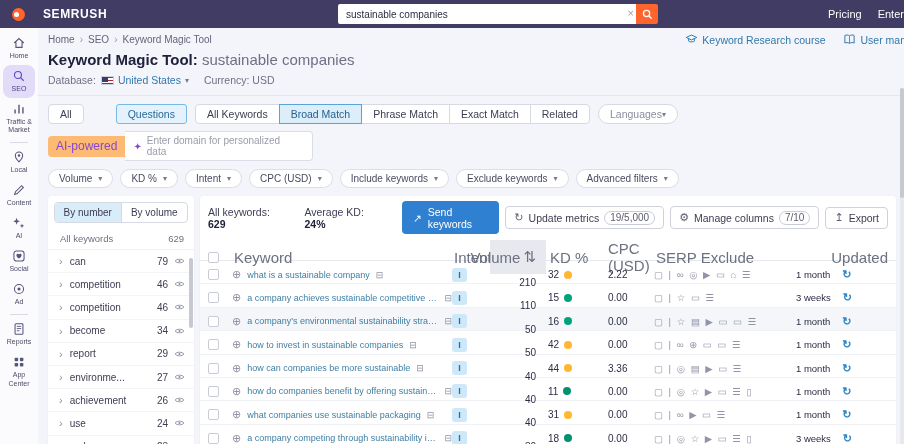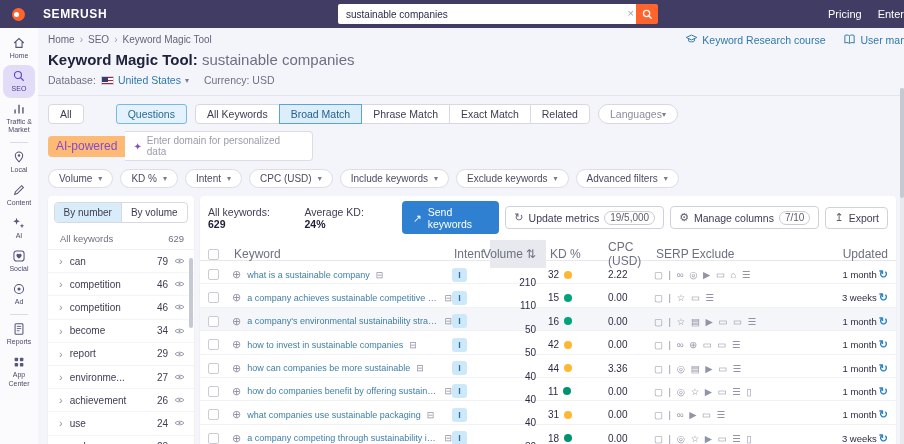--- a/index.html
+++ b/index.html
@@ -108,21 +108,21 @@
     font-size:10.5px; display:flex; align-items:center; gap:6px; cursor:pointer; }
   .btn-secondary { background:#fff; border:1px solid #cfd1db; border-radius:4px; padding:3.5px 8px;
     font-size:10.5px; color:#3c3d52; display:flex; align-items:center; gap:5px; cursor:pointer;
     white-space:nowrap; }
   .badge-pill { border:1px solid #c9ccd6; border-radius:8px; font-size:10px; padding:0.5px 5px;
     color:#5c5e6e; }
   .btn-ico { color:#5c5e6e; font-size:11px; }
 
   .tgrid { display:grid; grid-template-columns:24px minmax(0,1fr) 38px 56px 48px 60px 142px 92px;
     align-items:center; }
-  .thead { height:21px; font-size:12px; color:#6d7080; padding:0 8px; border-bottom:1px solid #e6e8ee; }
+  .thead { height:21px; font-size:15px; color:#6d7080; padding:0 8px; border-bottom:1px solid #e6e8ee; }
   .th { padding-left:2px; }
   .th-volume { background:#e7e9ee; height:100%; display:flex; align-items:center;
     justify-content:flex-end; padding-right:10px; gap:3px; }
   .th-updated { text-align:right; }
   .trow { height:23.4px; padding:0 8px; font-size:10px; border-bottom:1px solid #f1f2f6; }
   .trow.hl { background:#f5f6f9; }
   .checkbox { width:11px; height:11px; border:1px solid #c9ccd6; border-radius:2px; background:#fff;
     cursor:pointer; }
   .kw-cell { display:flex; align-items:center; gap:6px; min-width:0; }
   .kw-plus { color:#9092a4; font-size:11px; cursor:pointer; flex-shrink:0; }
@@ -130,21 +130,21 @@
     text-overflow:ellipsis; cursor:pointer; }
   .kw-serp-ico { color:#9092a4; font-size:9px; flex-shrink:0; cursor:pointer; }
   .intent-badge { width:15px; height:14px; background:#cce8f9; color:#2d6f9e; border-radius:3px;
     font-size:9px; font-weight:bold; display:flex; align-items:center; justify-content:center; }
   .cell-volume { text-align:right; padding-right:10px; color:#2c2d45;margin-top:16px; }
   .cell-kd { display:flex; align-items:center; gap:5px; padding-left:2px; color:#2c2d45; }
   .dot { width:8px; height:8px; border-radius:50%; display:inline-block; }
   .cell-cpc { padding-left:14px; color:#2c2d45; }
   .cell-serp { color:#9194a6; font-size:9.5px; letter-spacing:1.5px; white-space:nowrap;
     overflow:hidden; }
-  .cell-upd { display:flex; justify-content:flex-end; align-items:center; gap:2px; font-size:9.5px;
+  .cell-upd { display:flex; align-items:center; gap:12px; font-size:9.5px;
     color:#2c2d45; }
   .refresh { color:#2e86c8; font-weight:bold; font-size:11px; cursor:pointer; }
 
   .page-scrollbar { position:absolute; right:0; top:60px; width:4px; height:384px; background:#e8e9ef; }
   .page-scroll-thumb { width:4px; height:110px; background:#c6c8d2; border-radius:2px; }
 </style>
 </head>
 <body>
 
 <div class="topbar">

